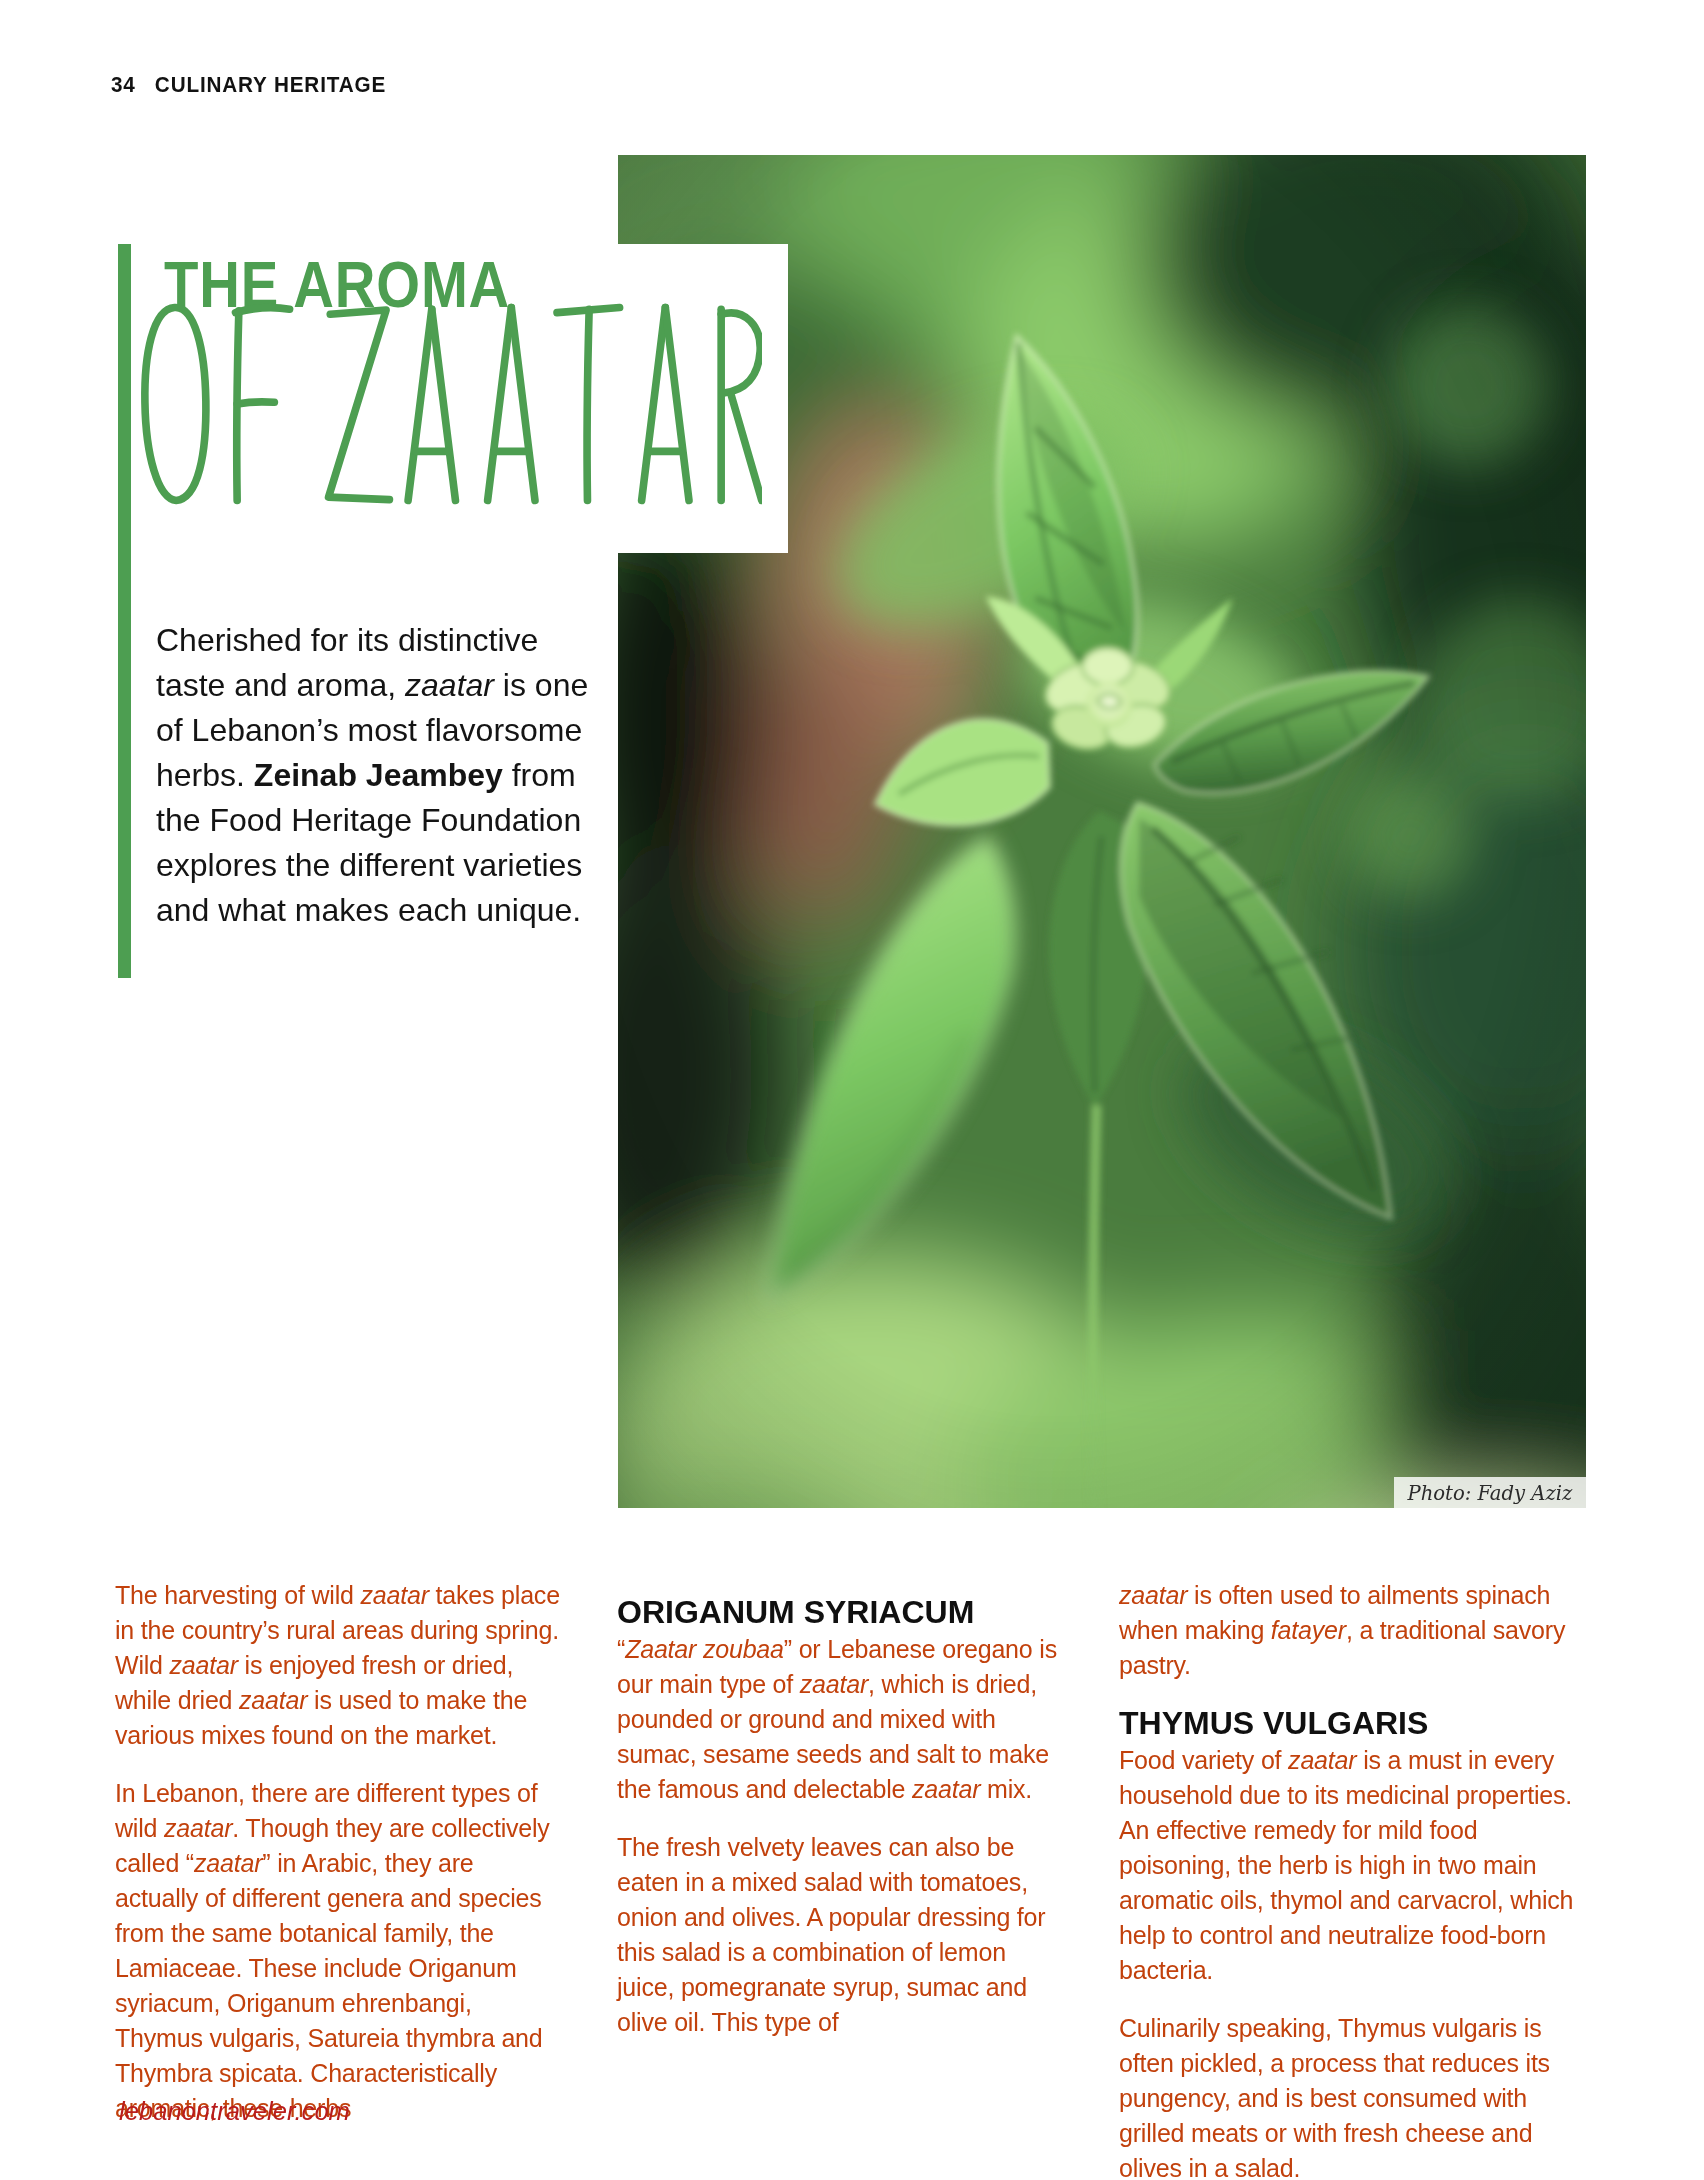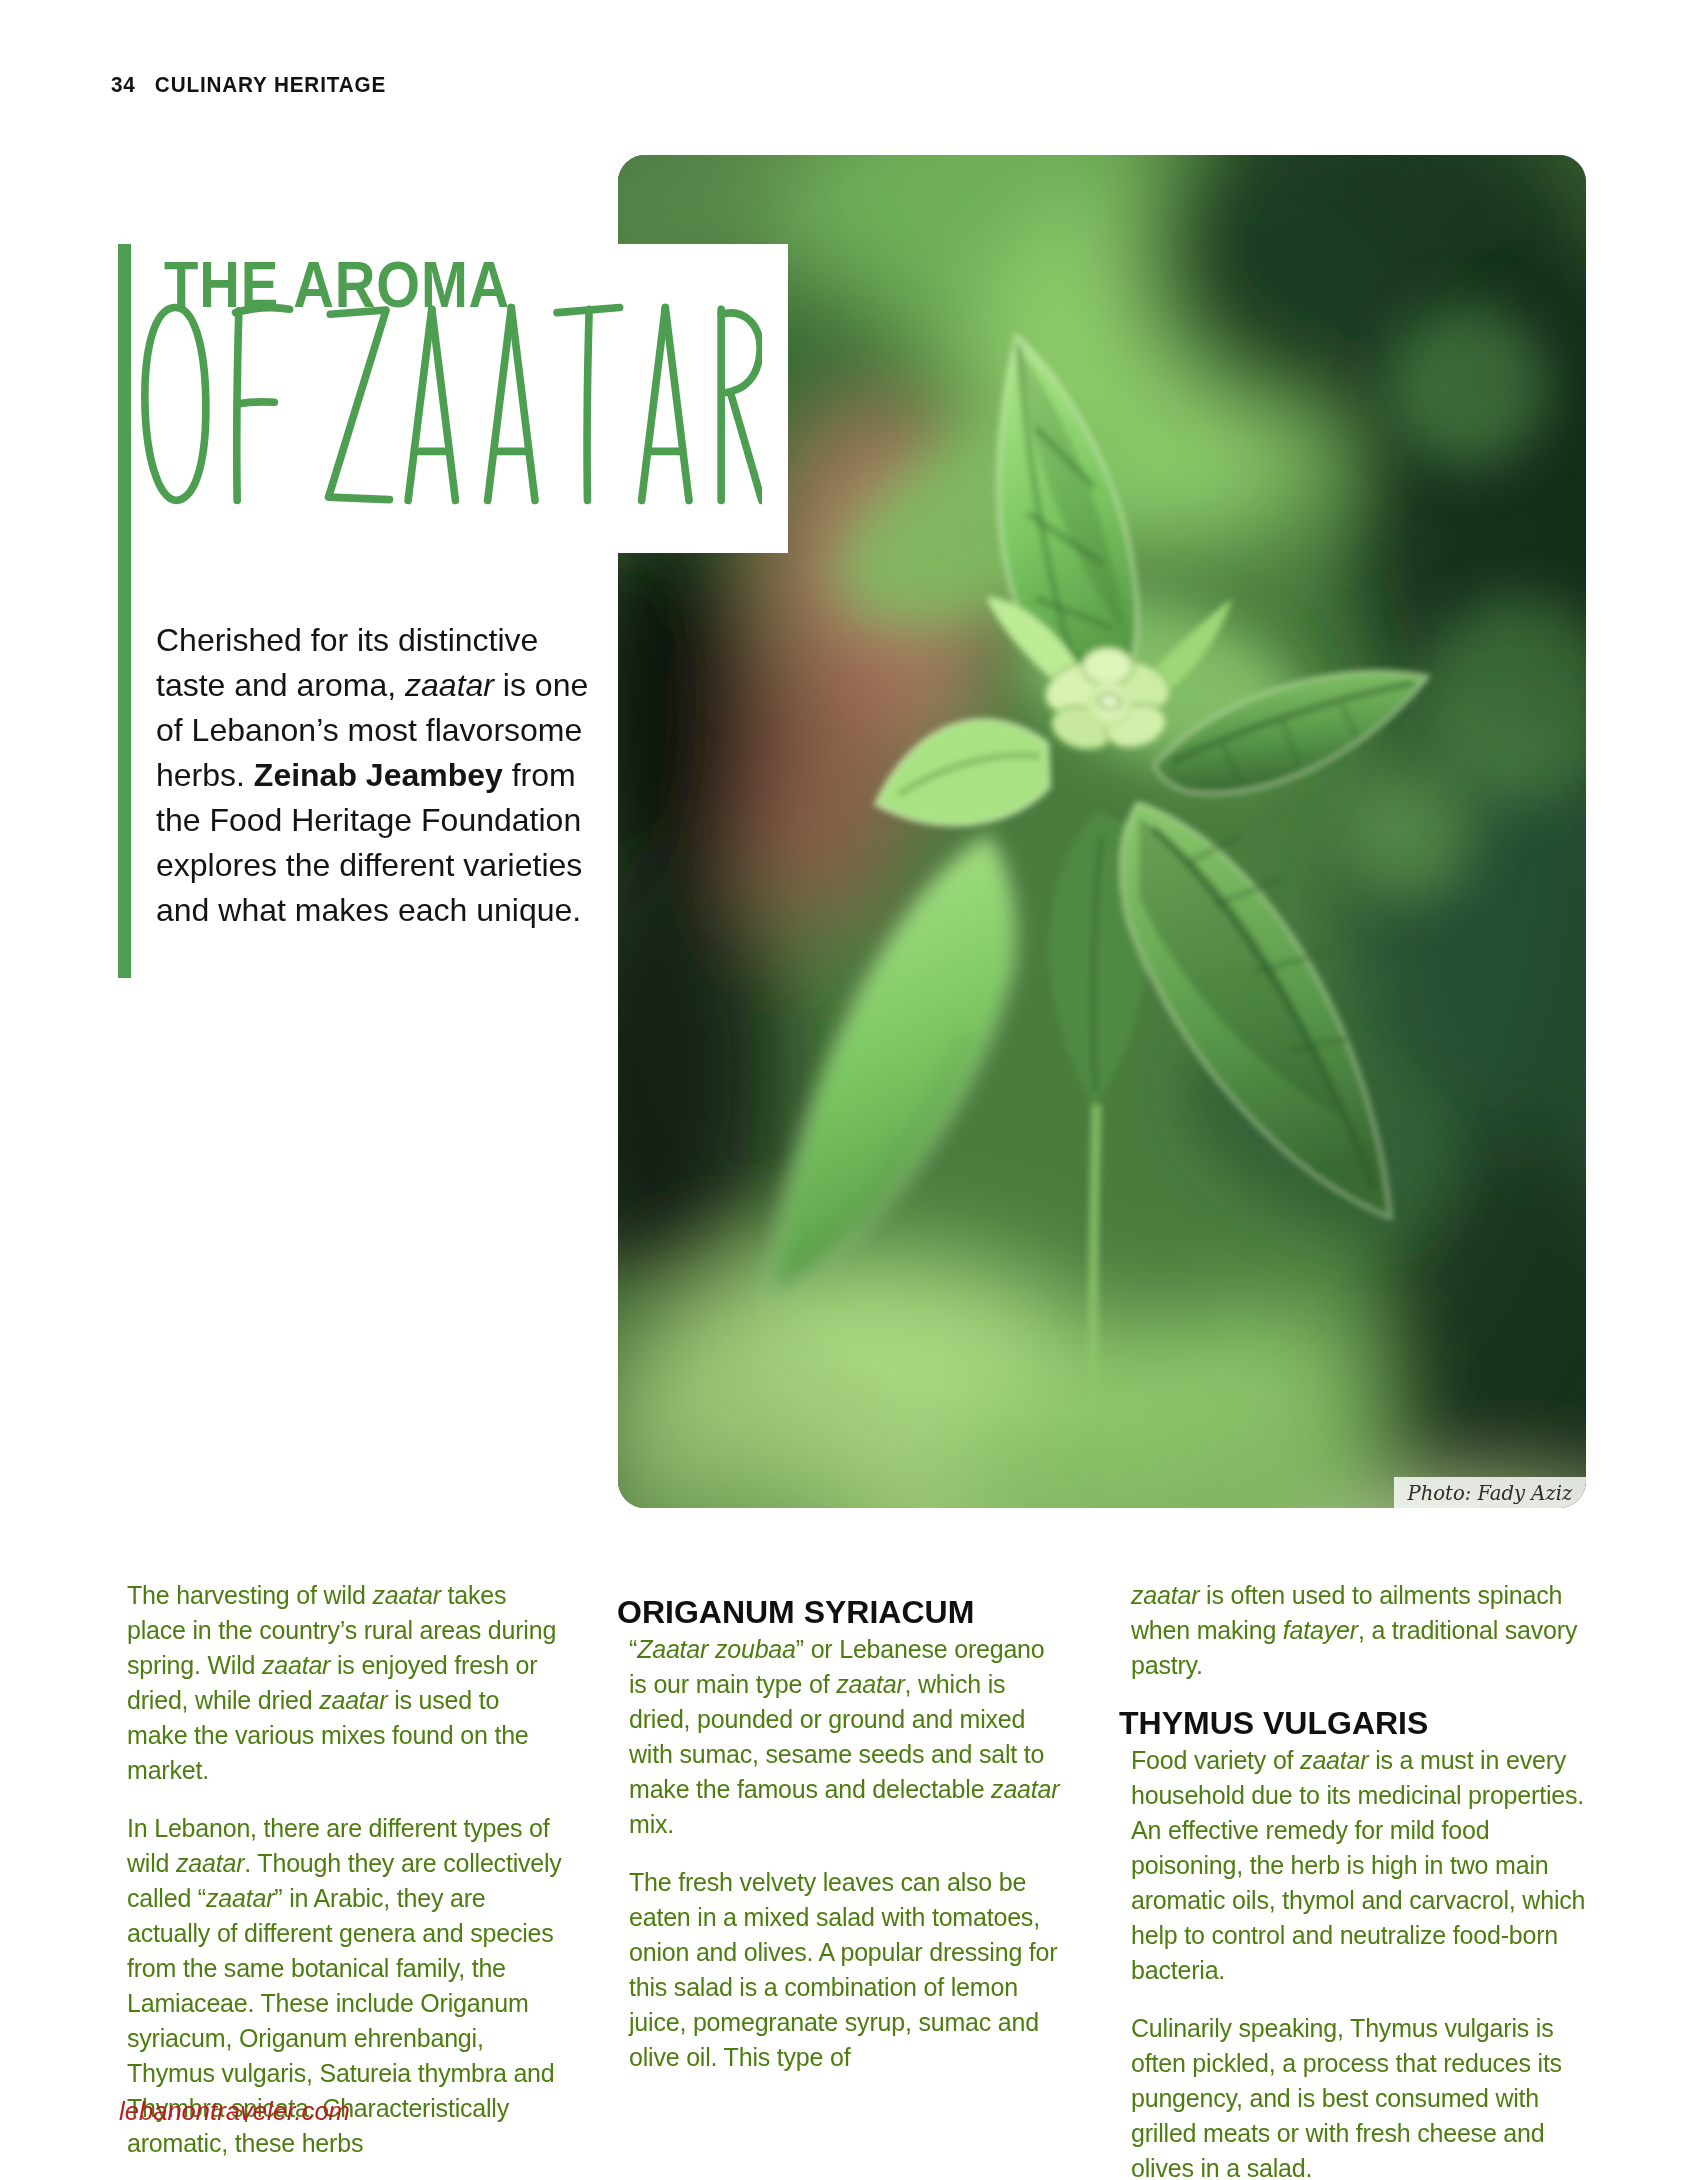--- a/index.html
+++ b/index.html
@@ -42,43 +42,43 @@
   .intro{
     position:absolute;left:156px;top:586px;width:436px;
     font-family:Liberation Sans, sans-serif;
     font-size:32px;line-height:45px;color:#141414;
   }
   .intro i{font-style:italic;}
   .intro b{font-weight:bold;}
   
   .photo{
     position:absolute;left:618px;top:155px;width:968px;height:1353px;
-    overflow:hidden;background:#8b5cf6;border-radius:27px;
+    overflow:hidden;background:#8b5cf6;
   }
   .photo svg.scene{position:absolute;left:0;top:0;width:100%;height:100%;}
   .title-cutout{
     position:absolute;left:0;top:89px;width:170px;height:309px;
     background:#ffffff;
   }
   .photo-credit{
     position:absolute;right:0;top:1322px;height:32px;
     background:rgba(255,255,255,.82);
     display:flex;align-items:center;
     padding:0 13.6px;
     font-family:"DejaVu Serif", serif;font-style:italic;
     font-size:19.6px;color:#2b2b2b;white-space:nowrap;
   }
   
   .body-cols{
     position:absolute;left:115px;top:1578px;width:1475px;
     display:grid;grid-template-columns:447px 447px 470px;column-gap:55px;
   }
   .col-p{
-    margin:0 0 23px 12px;
-    font-size:25px;line-height:35px;letter-spacing:-0.2px;color:#4d7c0f;
+    margin:0 0 23px 0;
+    font-size:25px;line-height:35px;letter-spacing:-0.2px;color:#c2410c;
   }
   .col-p i{font-style:italic;}
   .col-h{
     margin:17px 0 1.7px 0;
     font-size:32px;line-height:35px;font-weight:bold;color:#101010;
     letter-spacing:0;
   }
   
   .site-footer{
     position:absolute;left:119px;top:2097px;

